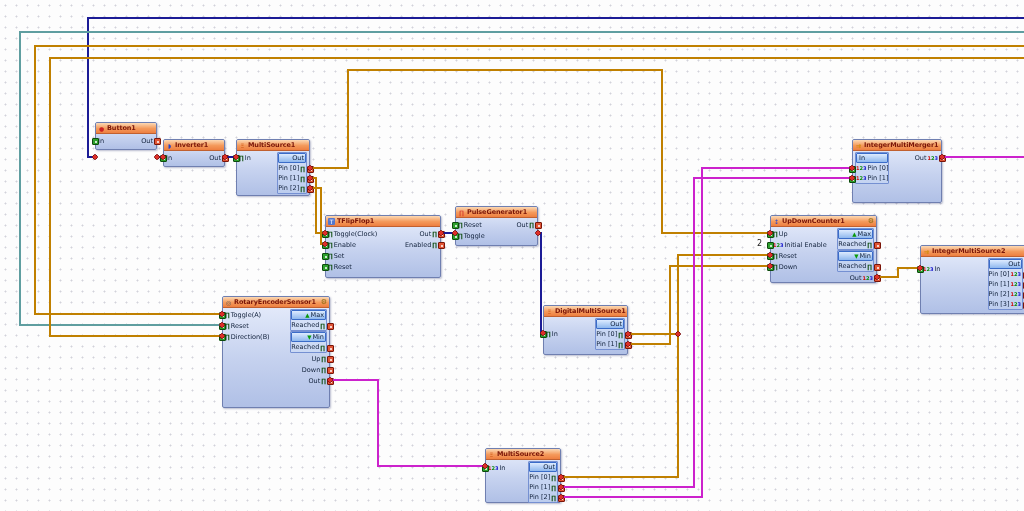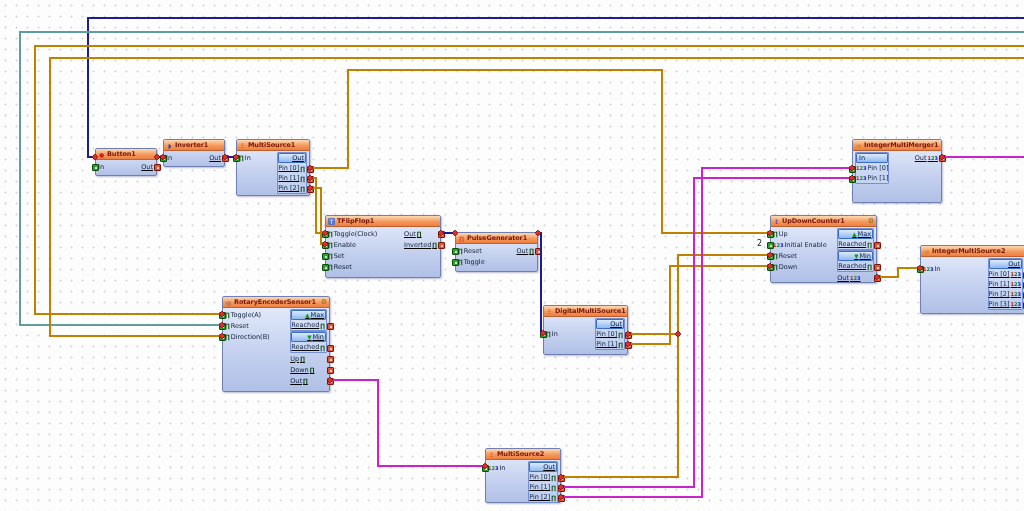--- a/index.html
+++ b/index.html
@@ -15,21 +15,21 @@
     box-shadow:1px 1px 2px rgba(60,70,120,.35);}
   .bhead{height:11px;display:flex;align-items:center;gap:2px;padding:0 2px;
     background:linear-gradient(180deg,#fcd9b4 0%,#f49a5c 55%,#ee7f40 100%);
     border-bottom:1px solid #c06030;border-radius:2px 2px 0 0;overflow:hidden;white-space:nowrap;}
   .htitle{font-size:6.5px;font-weight:bold;color:#7a1508;letter-spacing:-.1px;}
   .hicon{font-size:6px;line-height:7px;width:7px;height:7px;display:inline-flex;align-items:center;
     justify-content:center;flex:none;border-radius:1px;}
   .wrench{margin-left:auto;font-size:7px;line-height:7px;color:#8a6a10;flex:none;}
   .bbody{display:flex;justify-content:space-between;padding:1px 2px 0 2px;}
   .col{display:flex;flex-direction:column;min-width:0;}
-  .colR{margin-left:auto;align-items:flex-start;text-decoration:underline;}
+  .colR{margin-left:auto;align-items:flex-end;}
   .prow{position:relative;height:11px;display:flex;align-items:center;gap:1px;white-space:nowrap;
     font-size:6.5px;color:#10203a;}
   .colR .prow{justify-content:flex-end;padding-right:1px;}
   .plabel{pointer-events:none;}
   .blue{background:linear-gradient(180deg,#ddebff,#8fb8ee);border:1px solid #3a6cc8;border-radius:1px;
     padding:0 2px;align-self:stretch;}
   .gbox{display:flex;flex-direction:column;align-self:stretch;border:1px solid #7590d2;border-radius:1px;
     background:rgba(205,223,250,.4);margin-bottom:0;}
   .gbox .prow{height:10px;}
   .arrow{font-size:5.5px;color:#0a9a0a;line-height:6px;}
@@ -100,21 +100,21 @@
       <circle cx="852" cy="178" r="2.4" class="wdot"></circle>
       <polyline points="561,497 702,497 702,168 852,168" class="wire" stroke="#cc22cc"></polyline>
       <circle cx="561" cy="497" r="2.4" class="wdot"></circle>
       <circle cx="852" cy="168" r="2.4" class="wdot"></circle>
       <polyline points="942,157 1024,157" class="wire" stroke="#cc22cc"></polyline>
       <circle cx="942" cy="157" r="2.4" class="wdot"></circle>
     </svg>
   <div id="annotations">
       <div class="ann" style="left: 757px; top: 239px;">2</div>
     </div>
-<div class="block" style="left: 95px; top: 148px; width: 62px; height: 28px;">
+<div class="block" style="left: 95px; top: 122px; width: 62px; height: 28px;">
       <div class="bhead">
         <span class="hicon" style="color: rgb(204, 34, 34);">●</span>
         <span class="htitle">Button1</span>
       </div>
       <div class="bbody">
         <div class="col colL">
           <div class="prow">
             <span class="plabel">In</span>
           </div>
         </div>
@@ -207,33 +207,33 @@
             <span class="ico ico-dig">∏</span>
             <span class="plabel">Reset</span>
           </div>
         </div>
         <div class="col colR">
           <div class="prow">
             <span class="plabel">Out</span>
             <span class="ico ico-dig">∏</span>
           </div>
           <div class="prow">
-            <span class="plabel">Inverted</span>
+            <span class="plabel">Enabled</span>
             <span class="ico ico-dig">∏</span>
           </div>
         </div>
       </div>
       <span class="marker in" style="top: 15px; left: -4px;"></span>
       <span class="marker in" style="top: 26px; left: -4px;"></span>
       <span class="marker in" style="top: 37px; left: -4px;"></span>
       <span class="marker in" style="top: 48px; left: -4px;"></span>
       <span class="marker out" style="top: 15px; left: 112px;"></span>
       <span class="marker out" style="top: 26px; left: 112px;"></span>
     </div>
-    <div class="block" style="left: 455px; top: 232px; width: 83px; height: 40px;">
+    <div class="block" style="left: 455px; top: 206px; width: 83px; height: 40px;">
       <div class="bhead">
         <span class="hicon" style="color: rgb(204, 34, 34);">∏</span>
         <span class="htitle">PulseGenerator1</span>
       </div>
       <div class="bbody">
         <div class="col colL">
           <div class="prow">
             <span class="ico ico-dig">∏</span>
             <span class="plabel">Reset</span>
           </div>
@@ -246,21 +246,21 @@
           <div class="prow">
             <span class="plabel">Out</span>
             <span class="ico ico-dig">∏</span>
           </div>
         </div>
       </div>
       <span class="marker in" style="top: 15px; left: -4px;"></span>
       <span class="marker in" style="top: 26px; left: -4px;"></span>
       <span class="marker out" style="top: 15px; left: 79px;"></span>
     </div>
-    <div class="block" style="left: 222px; top: 296px; width: 108px; height: 96px;">
+    <div class="block" style="left: 222px; top: 296px; width: 108px; height: 112px;">
       <div class="bhead">
         <span class="hicon" style="color: rgb(85, 85, 85);">◎</span>
         <span class="htitle">RotaryEncoderSensor1</span>
         <span class="wrench">⚙</span>
       </div>
       <div class="bbody">
         <div class="col colL">
           <div class="prow">
             <span class="ico ico-dig">∏</span>
             <span class="plabel">Toggle(A)</span>

